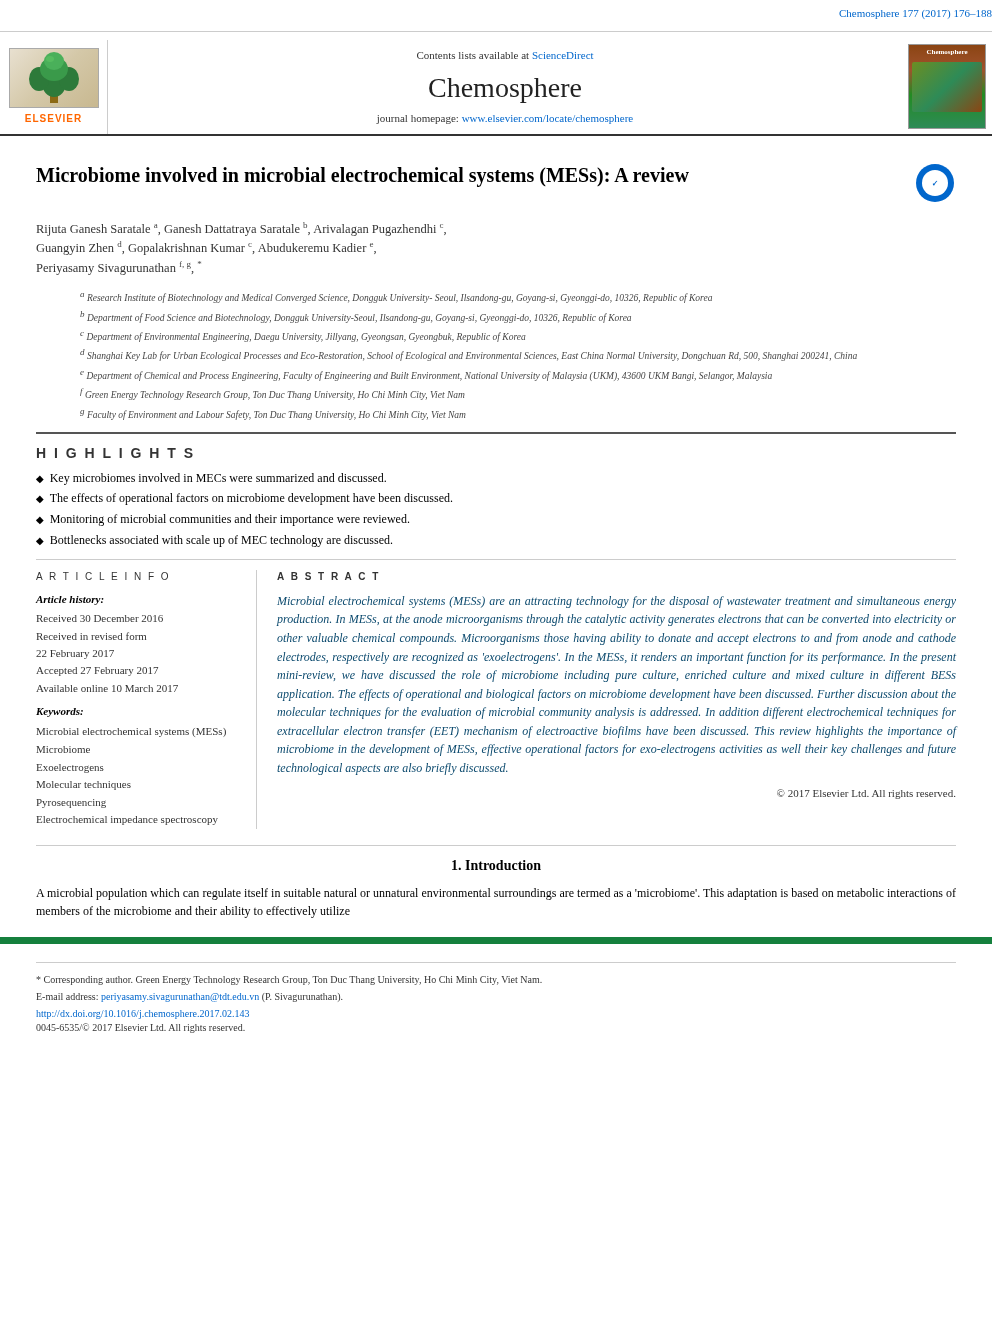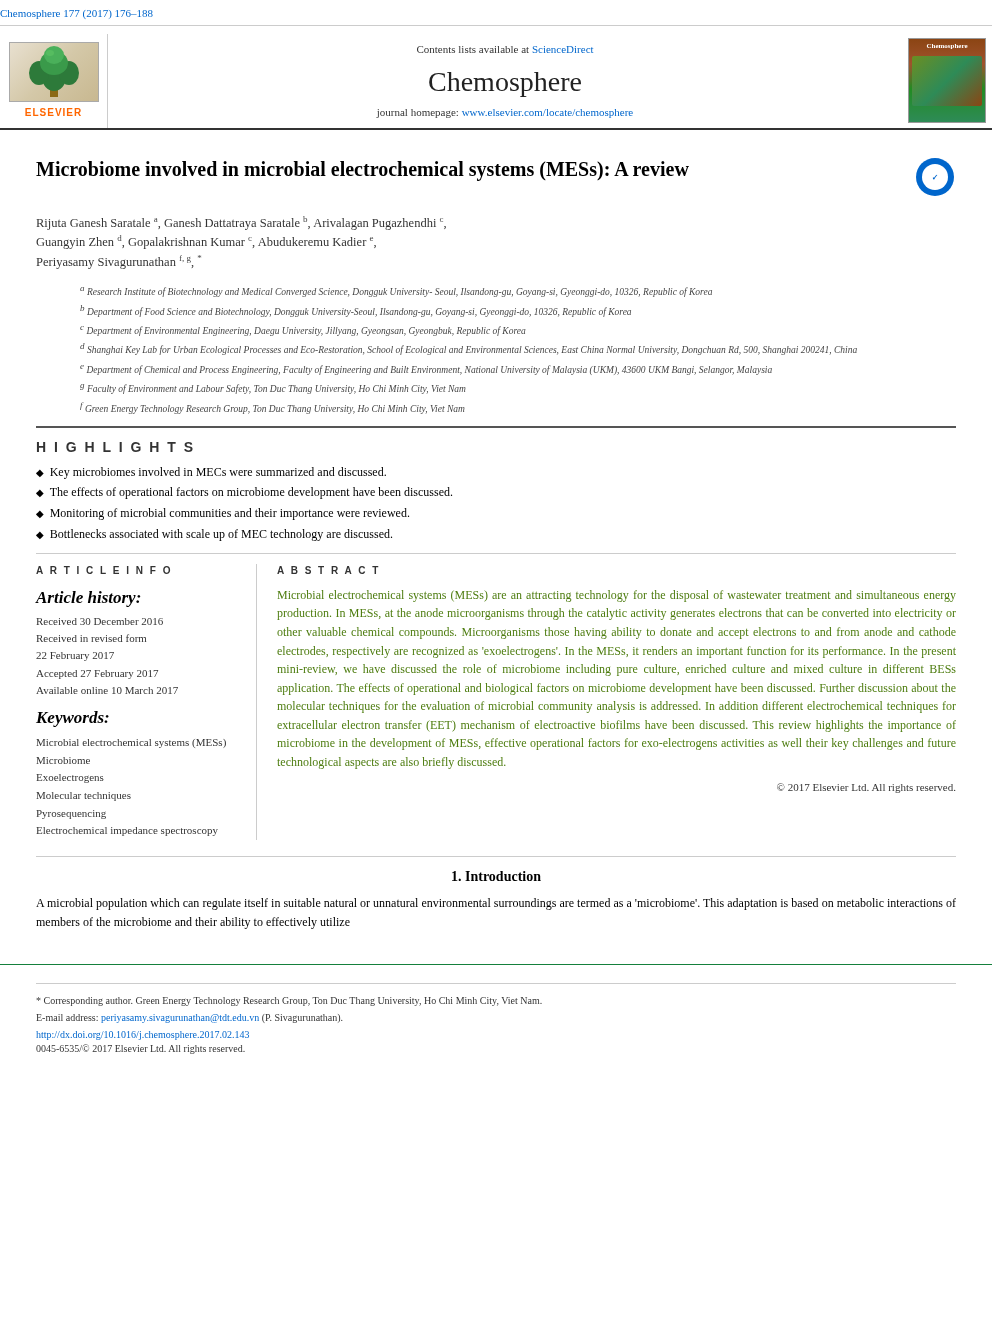--- a/index.html
+++ b/index.html
@@ -13,22 +13,22 @@
       line-height: 1.4;
     }
     .page-container {
       width: 992px;
       min-height: 1323px;
       background: #fff;
       padding: 0;
     }
     
     .top-citation-bar {
-      text-align: left;
-      padding: 6px 0 4px;
+      text-align: right;
+      padding: 6px 0 10px;
       font-size: 11px;
       color: #0066cc;
       border-bottom: 1px solid #ccc;
     }
     
     .journal-header {
       display: flex;
       align-items: stretch;
       border-bottom: 2px solid #333;
       padding: 8px 0 0 0;
@@ -253,28 +253,28 @@
     .left-col {
       width: 200px;
       flex-shrink: 0;
     }
     .right-col {
       flex: 1;
     }
     .article-info-label {
       font-family: Arial, sans-serif;
       font-size: 10px;
-      font-weight: bold;
+      font-weight: normal;
       letter-spacing: 2px;
       text-transform: uppercase;
       color: #333;
       margin-bottom: 8px;
     }
     .info-subsection-title {
-      font-size: 17px;
+      font-size: 11px;
       font-style: italic;
       font-weight: bold;
       color: #000;
       margin-bottom: 4px;
       margin-top: 8px;
     }
     .info-date-line {
       font-size: 11px;
       color: #333;
       margin-bottom: 2px;
@@ -289,23 +289,24 @@
       font-family: Arial, sans-serif;
       font-size: 10px;
       font-weight: bold;
       letter-spacing: 2px;
       text-transform: uppercase;
       color: #333;
       margin-bottom: 8px;
     }
     .abstract-text {
       font-size: 12px;
-      color: #4d7c0f;
+      color: #0c4a6e;
       line-height: 1.55;
       text-align: justify;
+      font-style: italic;
     }
     .copyright-line {
       font-size: 11px;
       color: #333;
       text-align: right;
       margin-top: 8px;
     }
     
     .col-divider {
       width: 1px;
@@ -324,22 +325,21 @@
       color: #000;
     }
     .intro-text {
       font-size: 12px;
       color: #000;
       line-height: 1.55;
       text-align: justify;
     }
     
     .page-footer {
-      border-top: 1px solid #15803d;
-      margin-top: 16px;
+      border-top: 7px solid #15803d;
       padding: 8px 36px 8px 36px;
       font-size: 10px;
       color: #444;
     }
     .footer-note {
       font-size: 10px;
       color: #333;
       margin-bottom: 3px;
     }
     .footer-link {
@@ -435,24 +435,24 @@
       <div class="affiliation-item">
         <sup class="superscript">c</sup> Department of Environmental Engineering, Daegu University, Jillyang, Gyeongsan, Gyeongbuk, Republic of Korea
       </div>
       <div class="affiliation-item">
         <sup class="superscript">d</sup> Shanghai Key Lab for Urban Ecological Processes and Eco-Restoration, School of Ecological and Environmental Sciences, East China Normal University, Dongchuan Rd, 500, Shanghai 200241, China
       </div>
       <div class="affiliation-item">
         <sup class="superscript">e</sup> Department of Chemical and Process Engineering, Faculty of Engineering and Built Environment, National University of Malaysia (UKM), 43600 UKM Bangi, Selangor, Malaysia
       </div>
       <div class="affiliation-item">
+        <sup class="superscript">f</sup> Green Energy Technology Research Group, Ton Duc Thang University, Ho Chi Minh City, Viet Nam
+      </div>
+      <div class="affiliation-item">
         <sup class="superscript">g</sup> Faculty of Environment and Labour Safety, Ton Duc Thang University, Ho Chi Minh City, Viet Nam
-      </div>
-      <div class="affiliation-item">
-        <sup class="superscript">f</sup> Green Energy Technology Research Group, Ton Duc Thang University, Ho Chi Minh City, Viet Nam
       </div>
     </div>
 
     <hr class="section-divider-strong">
 
     <div class="highlights-section">
       <div class="section-label">H I G H L I G H T S</div>
       <div class="highlight-item">
         <span class="highlight-bullet">◆</span>
         <span>Key microbiomes involved in MECs were summarized and discussed.</span>

